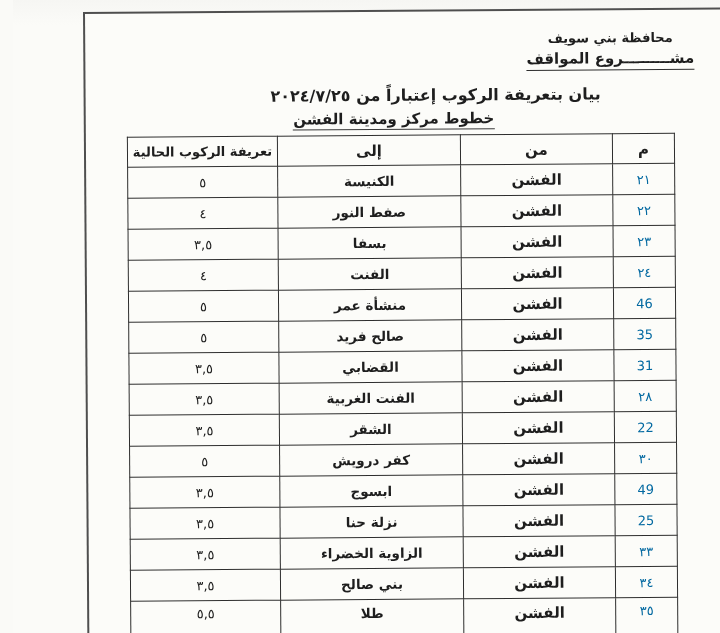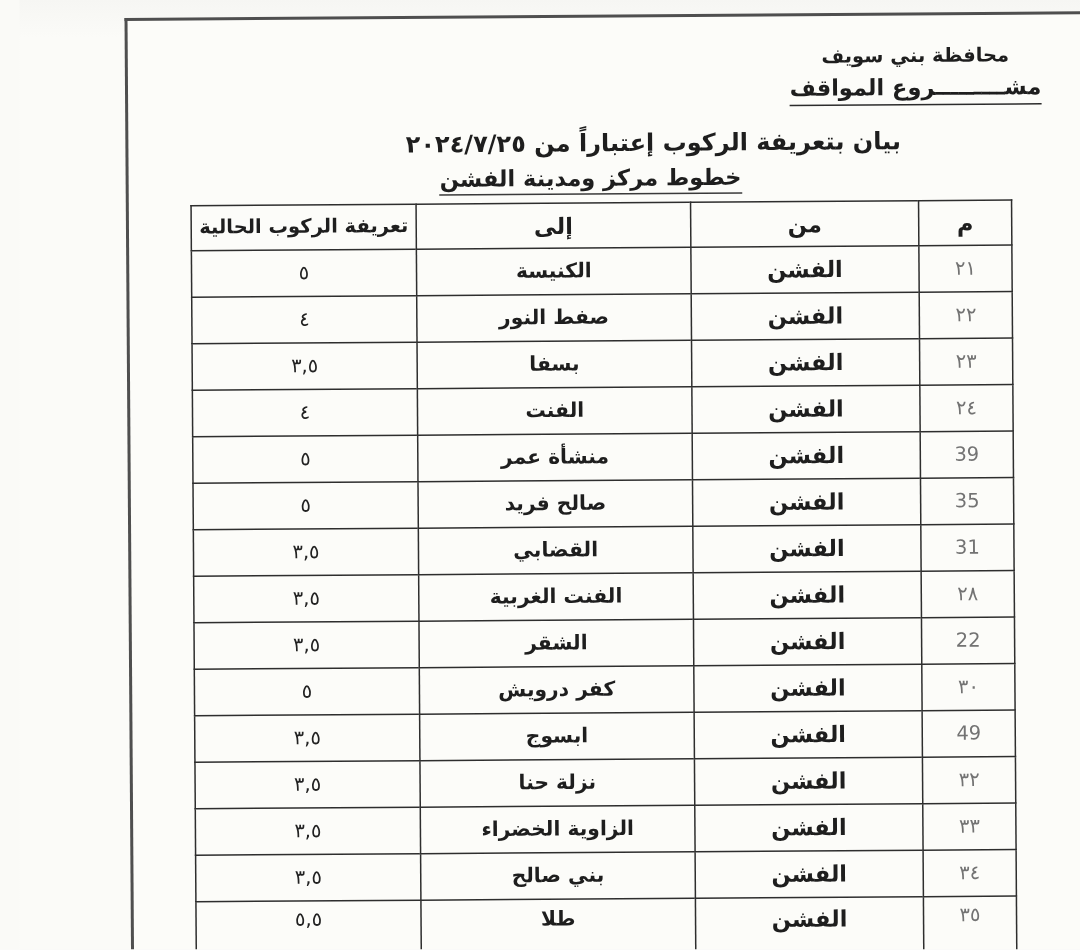--- a/index.html
+++ b/index.html
@@ -88,21 +88,21 @@
   .fare-table tbody tr:last-child { height: 42px; }
   .fare-table tbody tr:last-child td { vertical-align: top; padding-top: 5px; }
   col.c-num  { width: 62px; }
   col.c-from { width: 152px; }
   col.c-to   { width: 183px; }
   col.c-fare { width: 150px; }
   th.h-num  { font-size: 15px; font-weight: bold; }
   th.h-from { font-size: 15px; font-weight: bold; }
   th.h-to   { font-size: 15px; font-weight: bold; }
   th.h-fare { font-size: 13px; font-weight: bold; }
-  td.d-num  { font-size: 13px; font-weight: 400; color: #737373; }
+  td.d-num  { font-size: 13px; font-weight: 400; color: #0369a1; }
   td.d-from { font-size: 15px; font-weight: bold; }
   td.d-to   { font-size: 13.5px; font-weight: bold; }
   td.d-fare { font-size: 13px; font-weight: 400; color: #222; }
 </style>
 </head>
 <body>
 
 <div class="scan">
   <div class="page">
 
@@ -153,21 +153,21 @@
     <td class="d-to">بسفا</td>
     <td class="d-fare">٣,٥</td>
   </tr>
           <tr>
     <td class="d-num">٢٤</td>
     <td class="d-from">الفشن</td>
     <td class="d-to">الفنت</td>
     <td class="d-fare">٤</td>
   </tr>
           <tr>
-    <td class="d-num">39</td>
+    <td class="d-num">46</td>
     <td class="d-from">الفشن</td>
     <td class="d-to">منشأة عمر</td>
     <td class="d-fare">٥</td>
   </tr>
           <tr>
     <td class="d-num">35</td>
     <td class="d-from">الفشن</td>
     <td class="d-to">صالح فريد</td>
     <td class="d-fare">٥</td>
   </tr>
@@ -195,21 +195,21 @@
     <td class="d-to">كفر درويش</td>
     <td class="d-fare">٥</td>
   </tr>
           <tr>
     <td class="d-num">49</td>
     <td class="d-from">الفشن</td>
     <td class="d-to">ابسوج</td>
     <td class="d-fare">٣,٥</td>
   </tr>
           <tr>
-    <td class="d-num">٣٢</td>
+    <td class="d-num">25</td>
     <td class="d-from">الفشن</td>
     <td class="d-to">نزلة حنا</td>
     <td class="d-fare">٣,٥</td>
   </tr>
           <tr>
     <td class="d-num">٣٣</td>
     <td class="d-from">الفشن</td>
     <td class="d-to">الزاوية الخضراء</td>
     <td class="d-fare">٣,٥</td>
   </tr>

